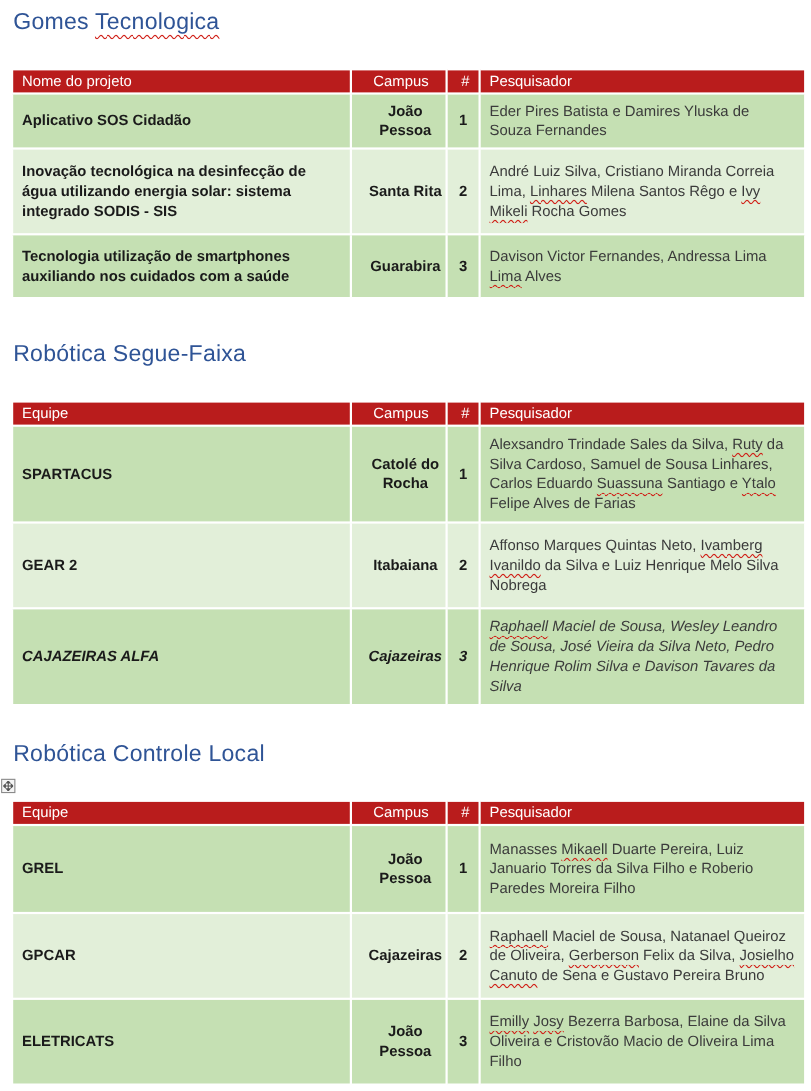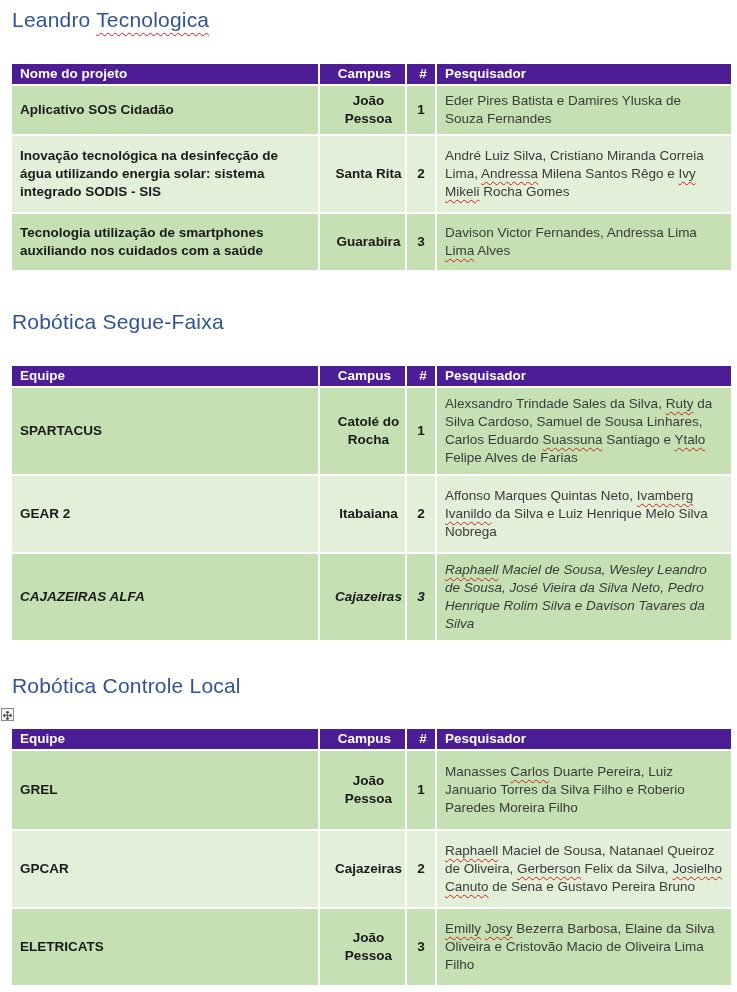--- a/index.html
+++ b/index.html
@@ -38,23 +38,23 @@
 
   .gtab th, .gtab td {
     border: 2px solid #ffffff;
     font-size: 13.5px;
     line-height: 18px;
     vertical-align: middle;
     padding: 2px 8px;
     word-wrap: break-word;
   }
   .gtab thead th {
-    background: #4c1d95;
+    background: #b91c1c;
     color: #ffffff;
-    font-weight: bold;
+    font-weight: normal;
     height: 18px;
     padding-top: 1px; padding-bottom: 1px;
     text-align: left;
   }
   .gtab thead th.c2, .gtab thead th.c3 { text-align: center; padding-left: 6px; padding-right: 2px; }
 
   .gtab tbody tr:nth-child(odd) td  { background: #C5E0B3; }
   .gtab tbody tr:nth-child(even) td { background: #E2EFD9; }
 
   .gtab td.c1 { font-weight: bold; color: #1a1a1a; margin-top: 38px; }
@@ -92,21 +92,21 @@
     box-sizing: border-box;
     cursor: move;
   }
 </style>
 </head>
 <body>
 
 <div class="page">
 
   <div class="sec sec1">
-    <h1 class="heading"><span>Leandro </span><span class="wavy">Tecnologica</span></h1>
+    <h1 class="heading"><span>Gomes </span><span class="wavy">Tecnologica</span></h1>
     <div class="tabwrap">
       <table class="gtab t1">
         <colgroup>
             <col class="w1">
             <col class="w2">
             <col class="w3">
             <col class="w4">
           </colgroup>
         <thead>
           <tr>
@@ -120,21 +120,21 @@
           <tr>
             <td class="c1"><span>Aplicativo SOS Cidadão</span></td>
             <td class="c2">João Pessoa</td>
             <td class="c3">1</td>
             <td class="c4"><span>Eder Pires Batista e Damires Yluska de Souza Fernandes</span></td>
           </tr>
           <tr>
             <td class="c1"><span>Inovação tecnológica na desinfecção de água utilizando energia solar: sistema integrado SODIS - SIS</span></td>
             <td class="c2">Santa Rita</td>
             <td class="c3">2</td>
-            <td class="c4"><span>André Luiz Silva, Cristiano Miranda Correia Lima, </span><span class="wavy">Andressa</span><span> Milena Santos Rêgo e </span><span class="wavy">Ivy</span><span> </span><span class="wavy">Mikeli</span><span> Rocha Gomes</span></td>
+            <td class="c4"><span>André Luiz Silva, Cristiano Miranda Correia Lima, </span><span class="wavy">Linhares</span><span> Milena Santos Rêgo e </span><span class="wavy">Ivy</span><span> </span><span class="wavy">Mikeli</span><span> Rocha Gomes</span></td>
           </tr>
           <tr>
             <td class="c1"><span>Tecnologia utilização de smartphones auxiliando nos cuidados com a saúde</span></td>
             <td class="c2">Guarabira</td>
             <td class="c3">3</td>
             <td class="c4"><span>Davison Victor Fernandes, Andressa Lima </span><span class="wavy">Lima</span><span> Alves</span></td>
           </tr>
         </tbody>
       </table>
     </div>
@@ -212,21 +212,21 @@
             <th class="c2">Campus</th>
             <th class="c3">#</th>
             <th class="c4">Pesquisador</th>
           </tr>
         </thead>
         <tbody>
           <tr>
             <td class="c1"><span>GREL</span></td>
             <td class="c2">João Pessoa</td>
             <td class="c3">1</td>
-            <td class="c4"><span>Manasses </span><span class="wavy">Carlos</span><span> Duarte Pereira, Luiz Januario Torres da Silva Filho e Roberio Paredes Moreira Filho</span></td>
+            <td class="c4"><span>Manasses </span><span class="wavy">Mikaell</span><span> Duarte Pereira, Luiz Januario Torres da Silva Filho e Roberio Paredes Moreira Filho</span></td>
           </tr>
           <tr>
             <td class="c1"><span>GPCAR</span></td>
             <td class="c2">Cajazeiras</td>
             <td class="c3">2</td>
             <td class="c4"><span class="wavy">Raphaell</span><span> Maciel de Sousa, Natanael Queiroz de Oliveira, </span><span class="wavy">Gerberson</span><span> Felix da Silva, </span><span class="wavy">Josielho</span><span> </span><span class="wavy">Canuto</span><span> de Sena e Gustavo Pereira Bruno</span></td>
           </tr>
           <tr>
             <td class="c1"><span>ELETRICATS</span></td>
             <td class="c2">João Pessoa</td>

